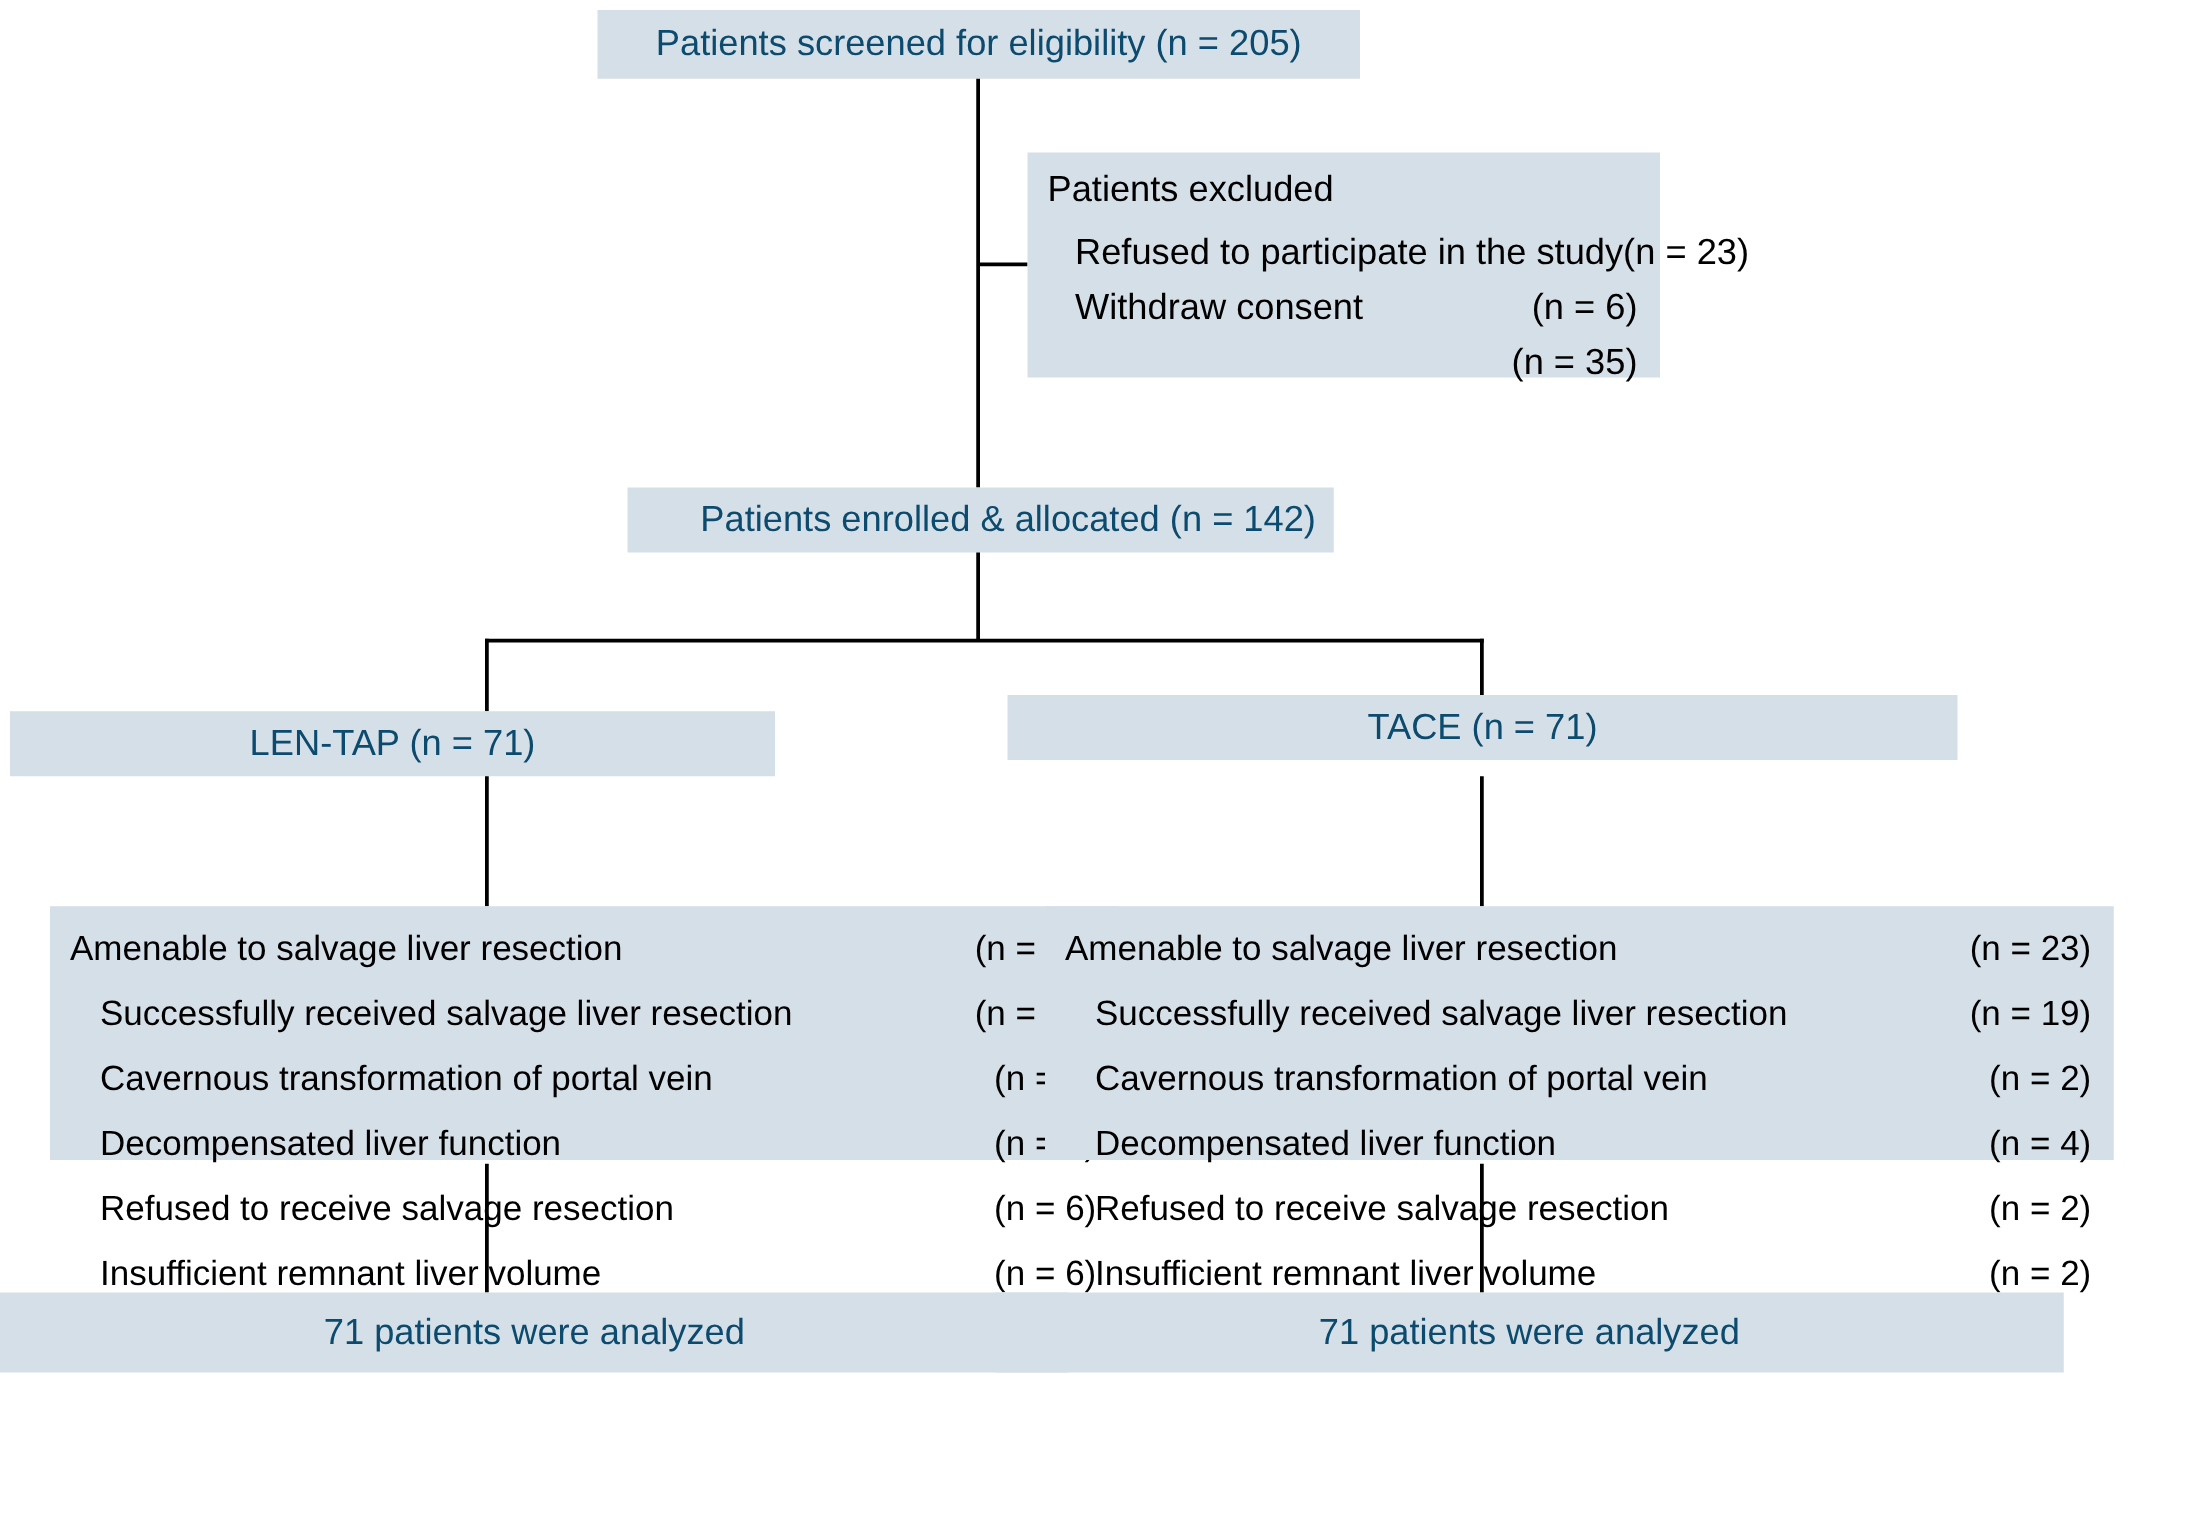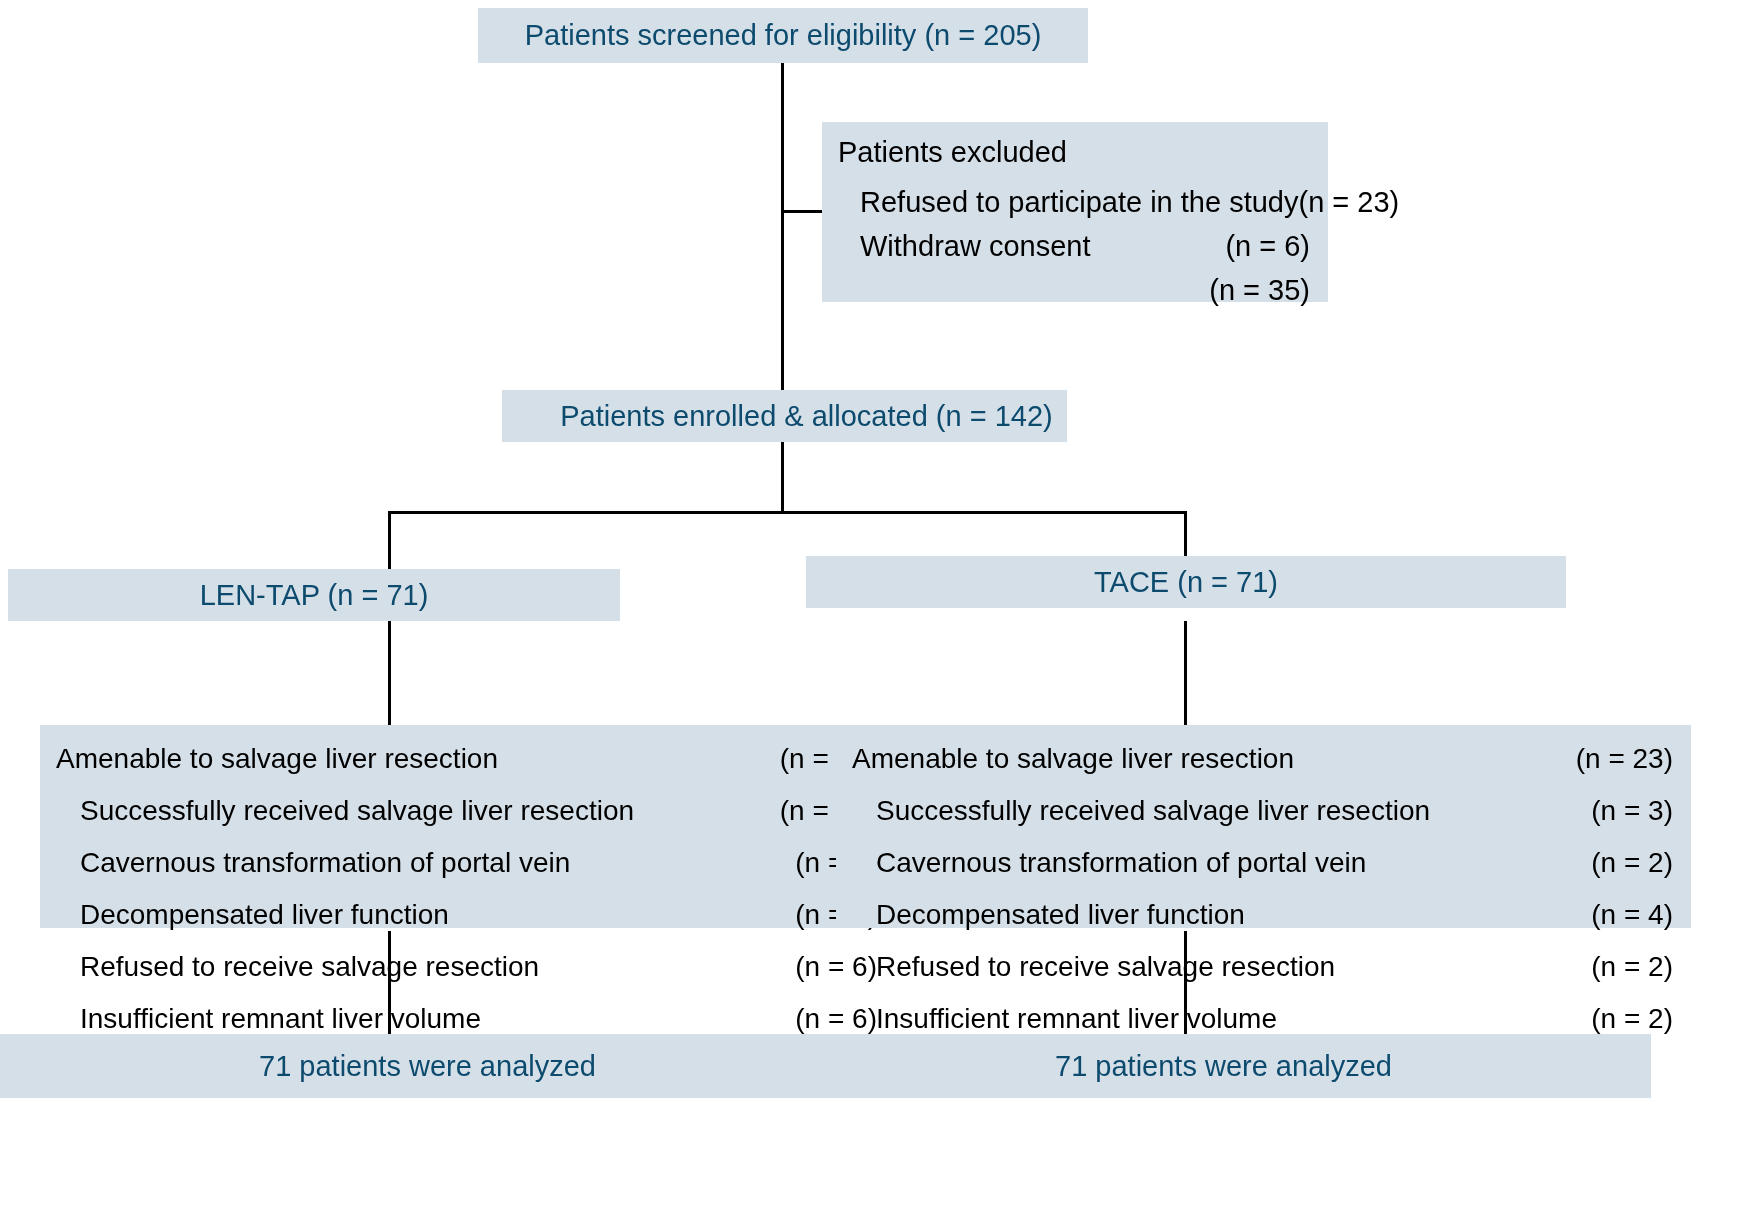--- a/index.html
+++ b/index.html
@@ -168,21 +168,21 @@
 
   <div class="detail-list" style="left:796px; top:725px; width:855px; height:203px; padding:18px 18px 14px 16px;">
     <div class="drow">
       <span class="dlabel">Amenable to salvage liver resection</span>
       <span class="dspacer"></span>
       <span class="dcount">(n = 23)</span>
     </div>
     <div class="drow indent tight">
       <span class="dlabel">Successfully received salvage liver resection</span>
       <span class="dspacer"></span>
-      <span class="dcount">(n = 3)</span>
+      <span class="dcount">(n = 19)</span>
     </div>
     <div class="drow indent">
       <span class="dlabel">Cavernous transformation of portal vein</span>
       <span class="dspacer"></span>
       <span class="dcount">(n = 2)</span>
     </div>
     <div class="drow indent">
       <span class="dlabel">Decompensated liver function</span>
       <span class="dspacer"></span>
       <span class="dcount">(n = 4)</span>

